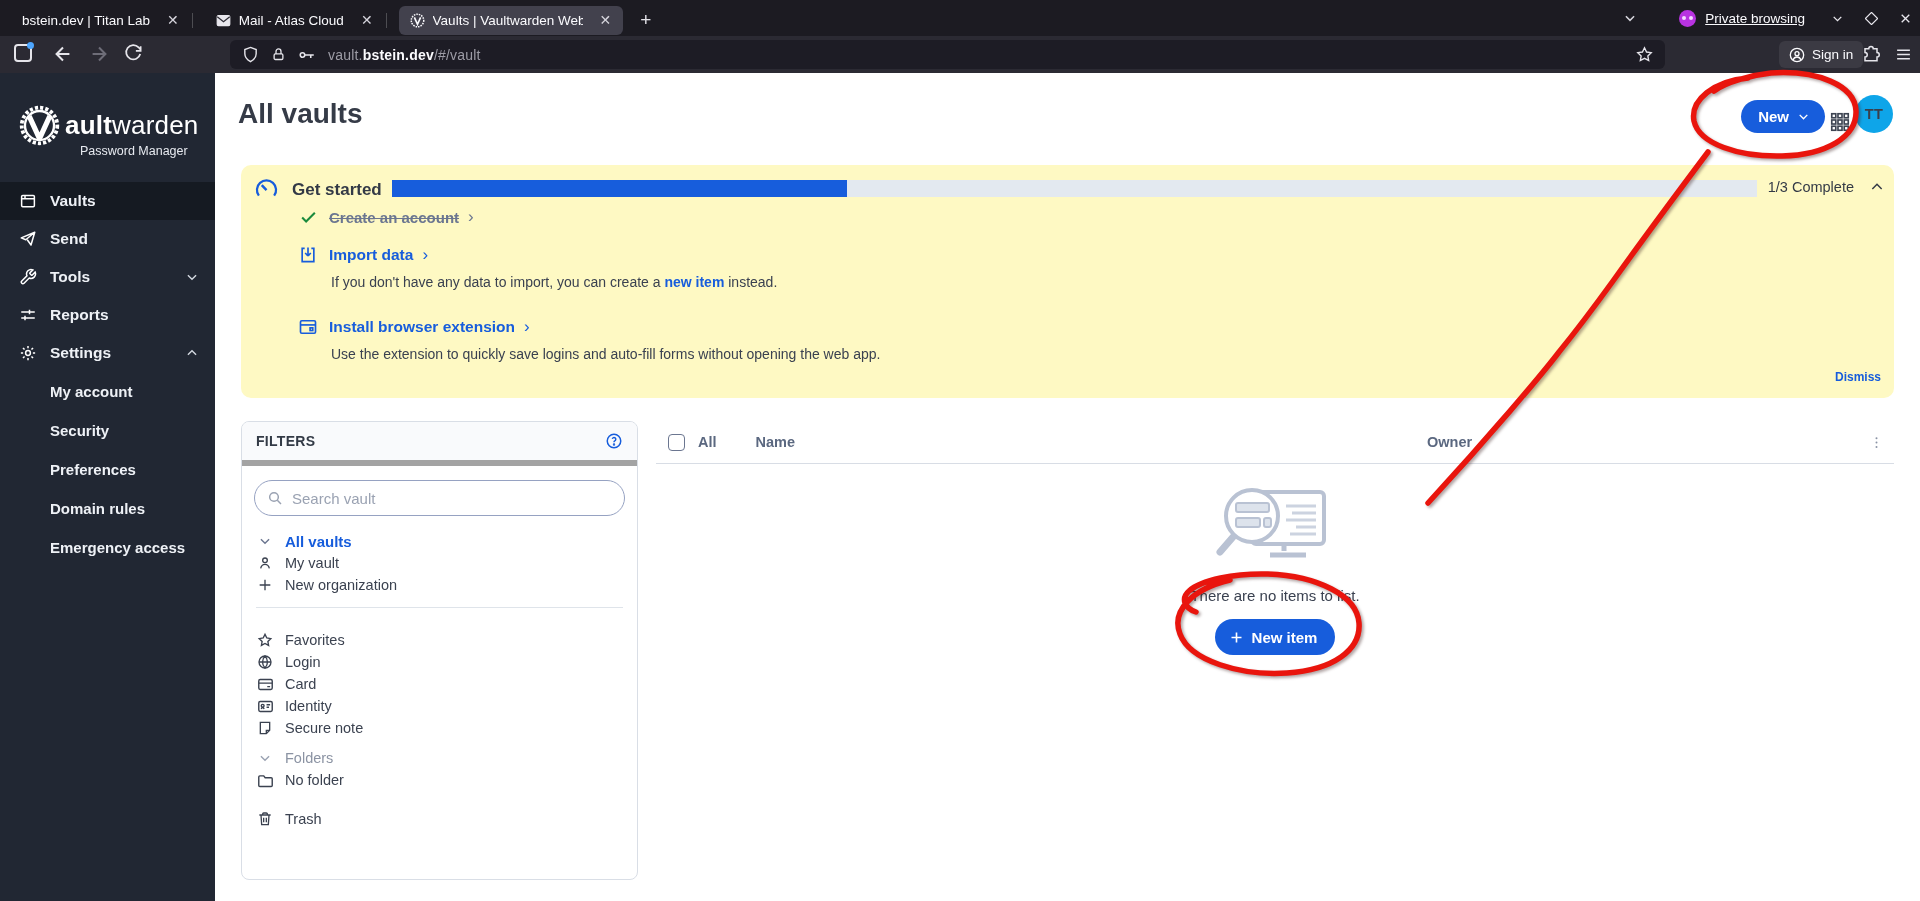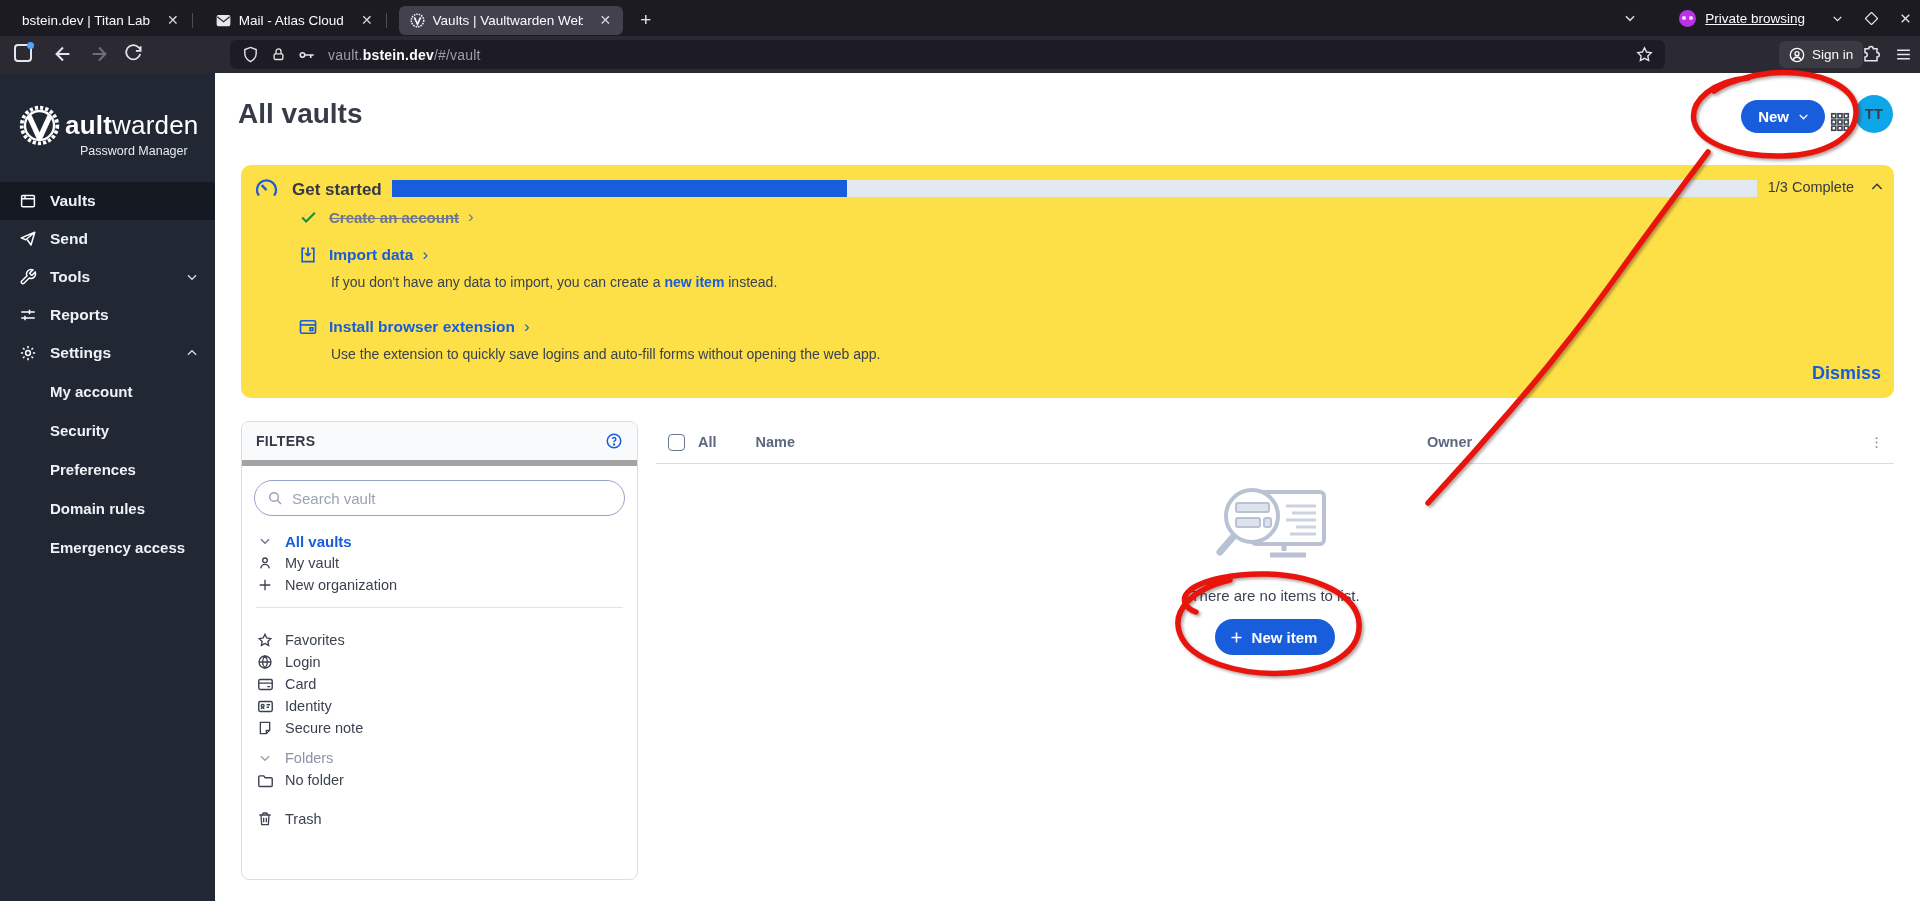--- a/index.html
+++ b/index.html
@@ -49,34 +49,34 @@
 
   
   .main { position:absolute; left:215px; top:73px; right:0; bottom:0; background:#fff; }
   .page-title { position:absolute; left:23px; top:25px; font-size:28px; font-weight:700; color:#353b47; }
   .header-actions { position:absolute; right:27px; top:22px; display:flex; align-items:flex-end; gap:4px; }
   .btn-new { height:33px; padding:0 15px 0 17px; border-radius:17px; background:#175ddc; color:#fff; font-size:15px; font-weight:600; display:flex; align-items:center; gap:8px; }
   .grid-ico { color:#3d4452; }
   .avatar { width:38px; height:38px; border-radius:50%; background:#0ea5e9; color:#3a3f4b; font-size:14.5px; font-weight:700; letter-spacing:.5px; display:flex; align-items:center; justify-content:center; }
 
   
-  .banner { position:absolute; left:26px; right:26px; top:92px; height:233px; background:#fde047; border-radius:10px; }
+  .banner { position:absolute; left:26px; right:26px; top:92px; height:233px; background:#fef9c3; border-radius:10px; }
   .gs-row1 { position:absolute; left:12px; top:11px; display:flex; align-items:center; gap:12px; }
   .gs-title { font-size:17px; font-weight:600; color:#333a46; }
   .progress { position:absolute; left:151px; top:15px; width:1365px; height:17px; background:#e3e9f0; }
   .progress-fill { height:100%; background:#175ddc; }
   .gs-right { position:absolute; right:9px; top:14px; display:flex; align-items:flex-start; gap:15px; font-size:14.5px; color:#333a46; }
   .gs-step { position:absolute; left:55px; display:flex; align-items:center; gap:9px; }
   .gs-step .s-ico { width:24px; display:flex; justify-content:center; }
   .step-done { font-size:15px; font-weight:600; color:#6b7690; text-decoration:line-through; }
   .step-link { font-size:15.5px; font-weight:700; color:#175ddc; }
   .chev-r { font-size:17px; font-weight:400; }
   .gs-desc { position:absolute; left:90px; font-size:14px; color:#3a4150; }
   .gs-desc b { color:#175ddc; font-weight:700; }
-  .dismiss { position:absolute; right:13px; bottom:14px; font-size:18px; font-weight:700; color:#175ddc; }
+  .dismiss { position:absolute; right:13px; bottom:14px; font-size:12px; font-weight:700; color:#175ddc; }
 
   
   .filters { position:absolute; left:26px; top:348px; width:397px; height:459px; background:#fff; border:1px solid #d9dee6; border-radius:8px; overflow:hidden; }
   .filters-hd { height:44px; background:#f9fafc; border-bottom:6px solid #a3a3a3; display:flex; align-items:center; padding:0 14px; }
   .filters-hd .ttl { font-size:14px; font-weight:700; letter-spacing:.3px; color:#333a46; }
   .help { margin-left:auto; color:#175ddc; }
   .searchbox { margin:14px 12px 12px; height:36px; border:1px solid #96a2c2; border-radius:19px; display:flex; align-items:center; padding:0 12px; gap:9px; color:#9aa2b2; }
   .searchbox input { border:0; outline:0; flex:1; font-size:15px; font-family:inherit; color:#3b4250; background:transparent; }
   .searchbox input::placeholder { color:#9aa2b2; }
   .flist { padding:2px 14px; }

